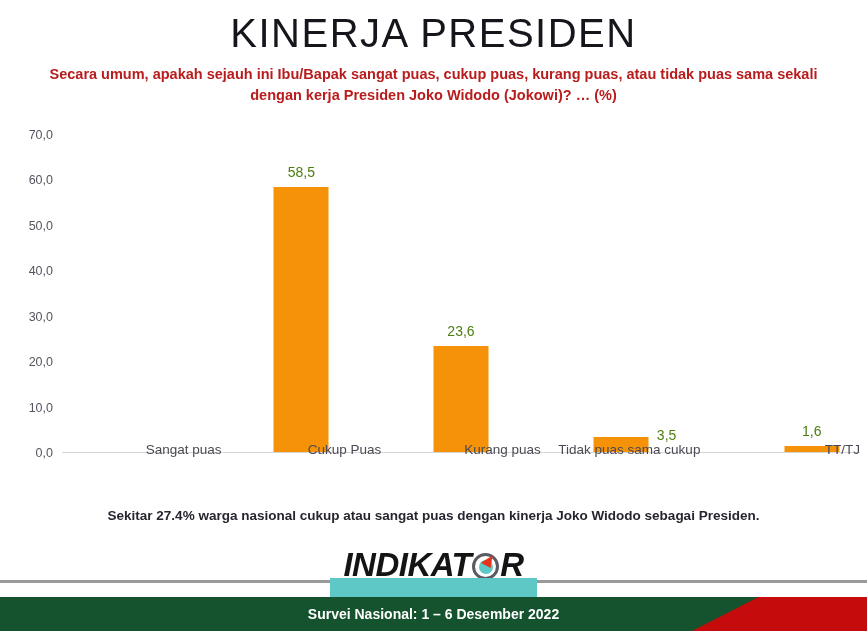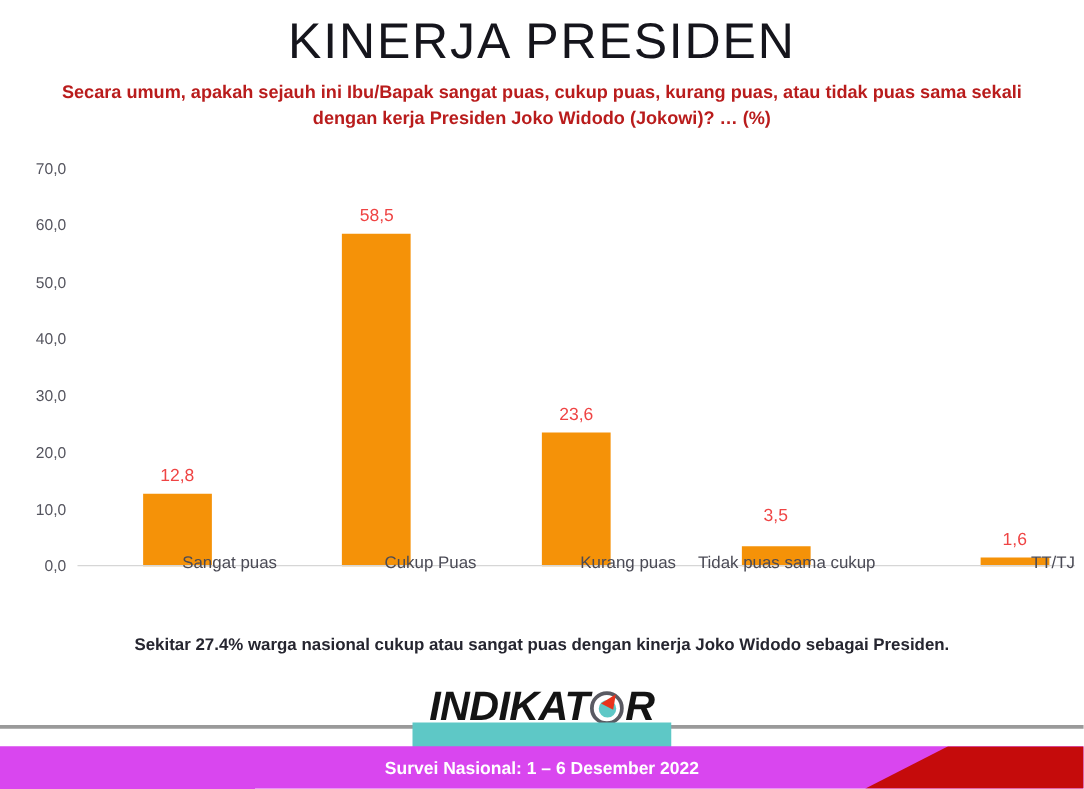--- a/index.html
+++ b/index.html
@@ -81,21 +81,21 @@
     left: 50%;
     transform: translateX(-50%);
     width: 55px;
     background: #F59208;
   }
   .bar-label {
     position: absolute;
     left: 50%;
     transform: translateX(-50%);
     font-size: 14px;
-    color: #ef4444;
+    color: #4d7c0f;
     white-space: nowrap;
   }
   .cat-label {
     position: absolute;
     top: 442px;
     text-align: right;
     width: 159.6px;
     font-size: 13.5px;
     color: #4a4a55;
     white-space: nowrap;
@@ -185,21 +185,21 @@
     width: 207px;
     height: 22px;
     background: #5ec8c6;
   }
   .footer {
     position: absolute;
     left: 0;
     top: 597px;
     width: 867px;
     height: 34px;
-    background: #d946ef;
+    background: #14532d;
     overflow: hidden;
   }
   .footer-shape {
     position: absolute;
     right: 0;
     top: 0;
     width: 175px;
     height: 34px;
     background: #C50B0B;
     clip-path: polygon(38% 0, 100% 0, 100% 100%, 0 100%);
@@ -226,35 +226,31 @@
 
 <div class="plot" id="plot-area">
     <div class="ytick" style="top: 318px;">0,0</div>
     <div class="ytick" style="top: 272.571px;">10,0</div>
     <div class="ytick" style="top: 227.143px;">20,0</div>
     <div class="ytick" style="top: 181.714px;">30,0</div>
     <div class="ytick" style="top: 136.286px;">40,0</div>
     <div class="ytick" style="top: 90.8571px;">50,0</div>
     <div class="ytick" style="top: 45.4286px;">60,0</div>
     <div class="ytick" style="top: 0px;">70,0</div>
-    <div class="bar-slot" style="left: 0px; width: 159.6px;">
-      <div class="bar" style="height: 58.1486px; background: rgb(245, 146, 8);"></div>
-      <div class="bar-label" style="bottom: 65.1486px;">12,8</div>
-    </div>
     <div class="bar-slot" style="left: 159.6px; width: 159.6px;">
       <div class="bar" style="height: 265.757px; background: rgb(245, 146, 8);"></div>
       <div class="bar-label" style="bottom: 272.757px;">58,5</div>
     </div>
     <div class="bar-slot" style="left: 319.2px; width: 159.6px;">
       <div class="bar" style="height: 107.211px; background: rgb(245, 146, 8);"></div>
       <div class="bar-label" style="bottom: 114.211px;">23,6</div>
     </div>
     <div class="bar-slot" style="left: 478.8px; width: 159.6px;">
       <div class="bar" style="height: 15.9px; background: rgb(245, 146, 8);"></div>
-      <div class="bar-label" style="bottom: 33px;">3,5</div>
+      <div class="bar-label" style="bottom: 10px; margin-left: 46px;">3,5</div>
     </div>
     <div class="bar-slot" style="left: 670px; width: 159.6px;">
       <div class="bar" style="height: 7.26857px; background: rgb(245, 146, 8);"></div>
       <div class="bar-label" style="bottom: 14.2686px;">1,6</div>
     </div>
   </div>
 <div class="baseline"></div>
 
 <div class="annotation">Sekitar 27.4% warga nasional cukup atau sangat puas dengan kinerja Joko Widodo sebagai Presiden.</div>
 

